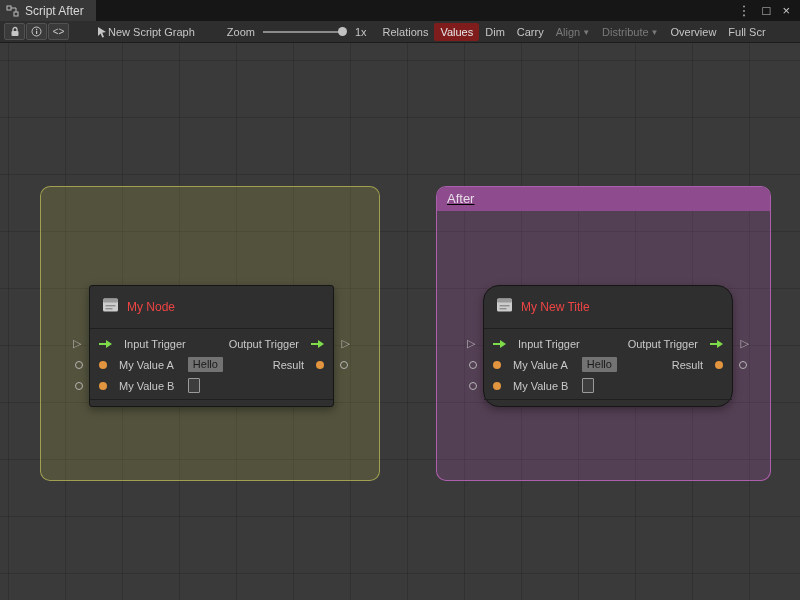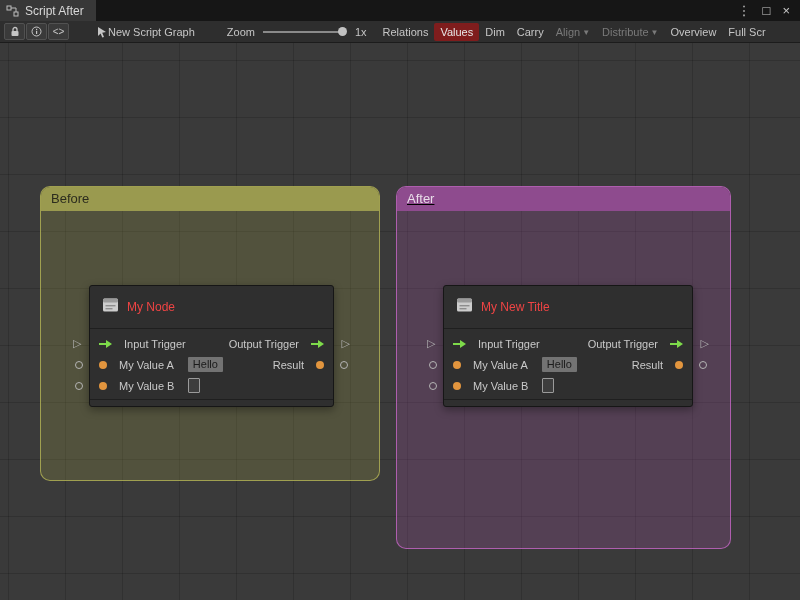--- a/index.html
+++ b/index.html
@@ -41,21 +41,21 @@
       linear-gradient(to bottom, rgba(0,0,0,0.16) 1px, transparent 1px);
     background-size:57px 57px; background-position:8px 17px; }
 
   
   .group { position:absolute; border-radius:10px; }
   .group-header { height:24px; line-height:24px; padding-left:10px; font-size:13px;
     border-radius:9px 9px 0 0; }
   .group-before { left:40px; top:143px; width:340px; height:295px;
     background:rgba(150,150,70,0.26); border:1px solid rgba(175,175,85,0.85); }
   .group-before .group-header { background:#9a9a4f; color:#2c2c1e; }
-  .group-after { left:396px; top:143px; width:335px; height:363px;
+  .group-after { left:436px; top:143px; width:335px; height:295px;
     background:rgba(160,80,160,0.26); border:1px solid rgba(190,100,190,0.85);text-decoration:underline; }
   .group-after .group-header { background:#8e4b8e; color:#e8dce8; }
 
   
   .node { position:absolute; background:#2f2f2f; border:1px solid #161616;
     border-radius:3px; box-shadow:0 3px 9px rgba(0,0,0,0.35); }
   .node-header { display:flex; align-items:center; gap:8px; height:43px;
     padding:0 12px; border-bottom:1px solid #1f1f1f; }
   .node-title { font-size:12px; color:#ef4444; }
   .node-body { padding-top:4px; }
@@ -139,23 +139,20 @@
     <span class="tb-btn disabled"><span>Align</span><span class="caret">▼</span></span>
     <span class="tb-btn disabled"><span>Distribute</span><span class="caret">▼</span></span>
     <span class="tb-btn">Overview</span>
     <span class="tb-btn">Full Scr</span>
   </span>
 </div>
 
 <div class="canvas">
 
   <div class="group group-before">
-    <div class="group-header">
-      <span>Before</span>
-    </div>
 
     <div class="node" style="left:48px; top:98px; width:245px;">
       <div class="node-header">
         <span>
           <svg width="17" height="16" viewBox="0 0 17 16">
             <rect x="1" y="1.5" width="15" height="13" rx="1.5" fill="#cdcdcd"></rect>
             <rect x="1" y="1.5" width="15" height="4" rx="1.5" fill="#9a9a9a"></rect>
             <rect x="3.5" y="8" width="10" height="1.4" fill="#8d8d8d"></rect>
             <rect x="3.5" y="11" width="7" height="1.4" fill="#8d8d8d"></rect>
           </svg>
@@ -201,21 +198,21 @@
       <span class="port port-tri pr" style="top:52px;">▷</span>
       <span class="port port-circ pr-c" style="top:75px;"></span>
     </div>
   </div>
 
   <div class="group group-after">
     <div class="group-header">
       <span>After</span>
     </div>
 
-    <div class="node" style="left:46px; top:98px; width:250px;">
+    <div class="node" style="left:46px; top:98px; width:250px;border-radius:16px;">
       <div class="node-header">
         <span>
           <svg width="17" height="16" viewBox="0 0 17 16">
             <rect x="1" y="1.5" width="15" height="13" rx="1.5" fill="#cdcdcd"></rect>
             <rect x="1" y="1.5" width="15" height="4" rx="1.5" fill="#9a9a9a"></rect>
             <rect x="3.5" y="8" width="10" height="1.4" fill="#8d8d8d"></rect>
             <rect x="3.5" y="11" width="7" height="1.4" fill="#8d8d8d"></rect>
           </svg>
         </span>
         <span class="node-title">My New Title</span>

